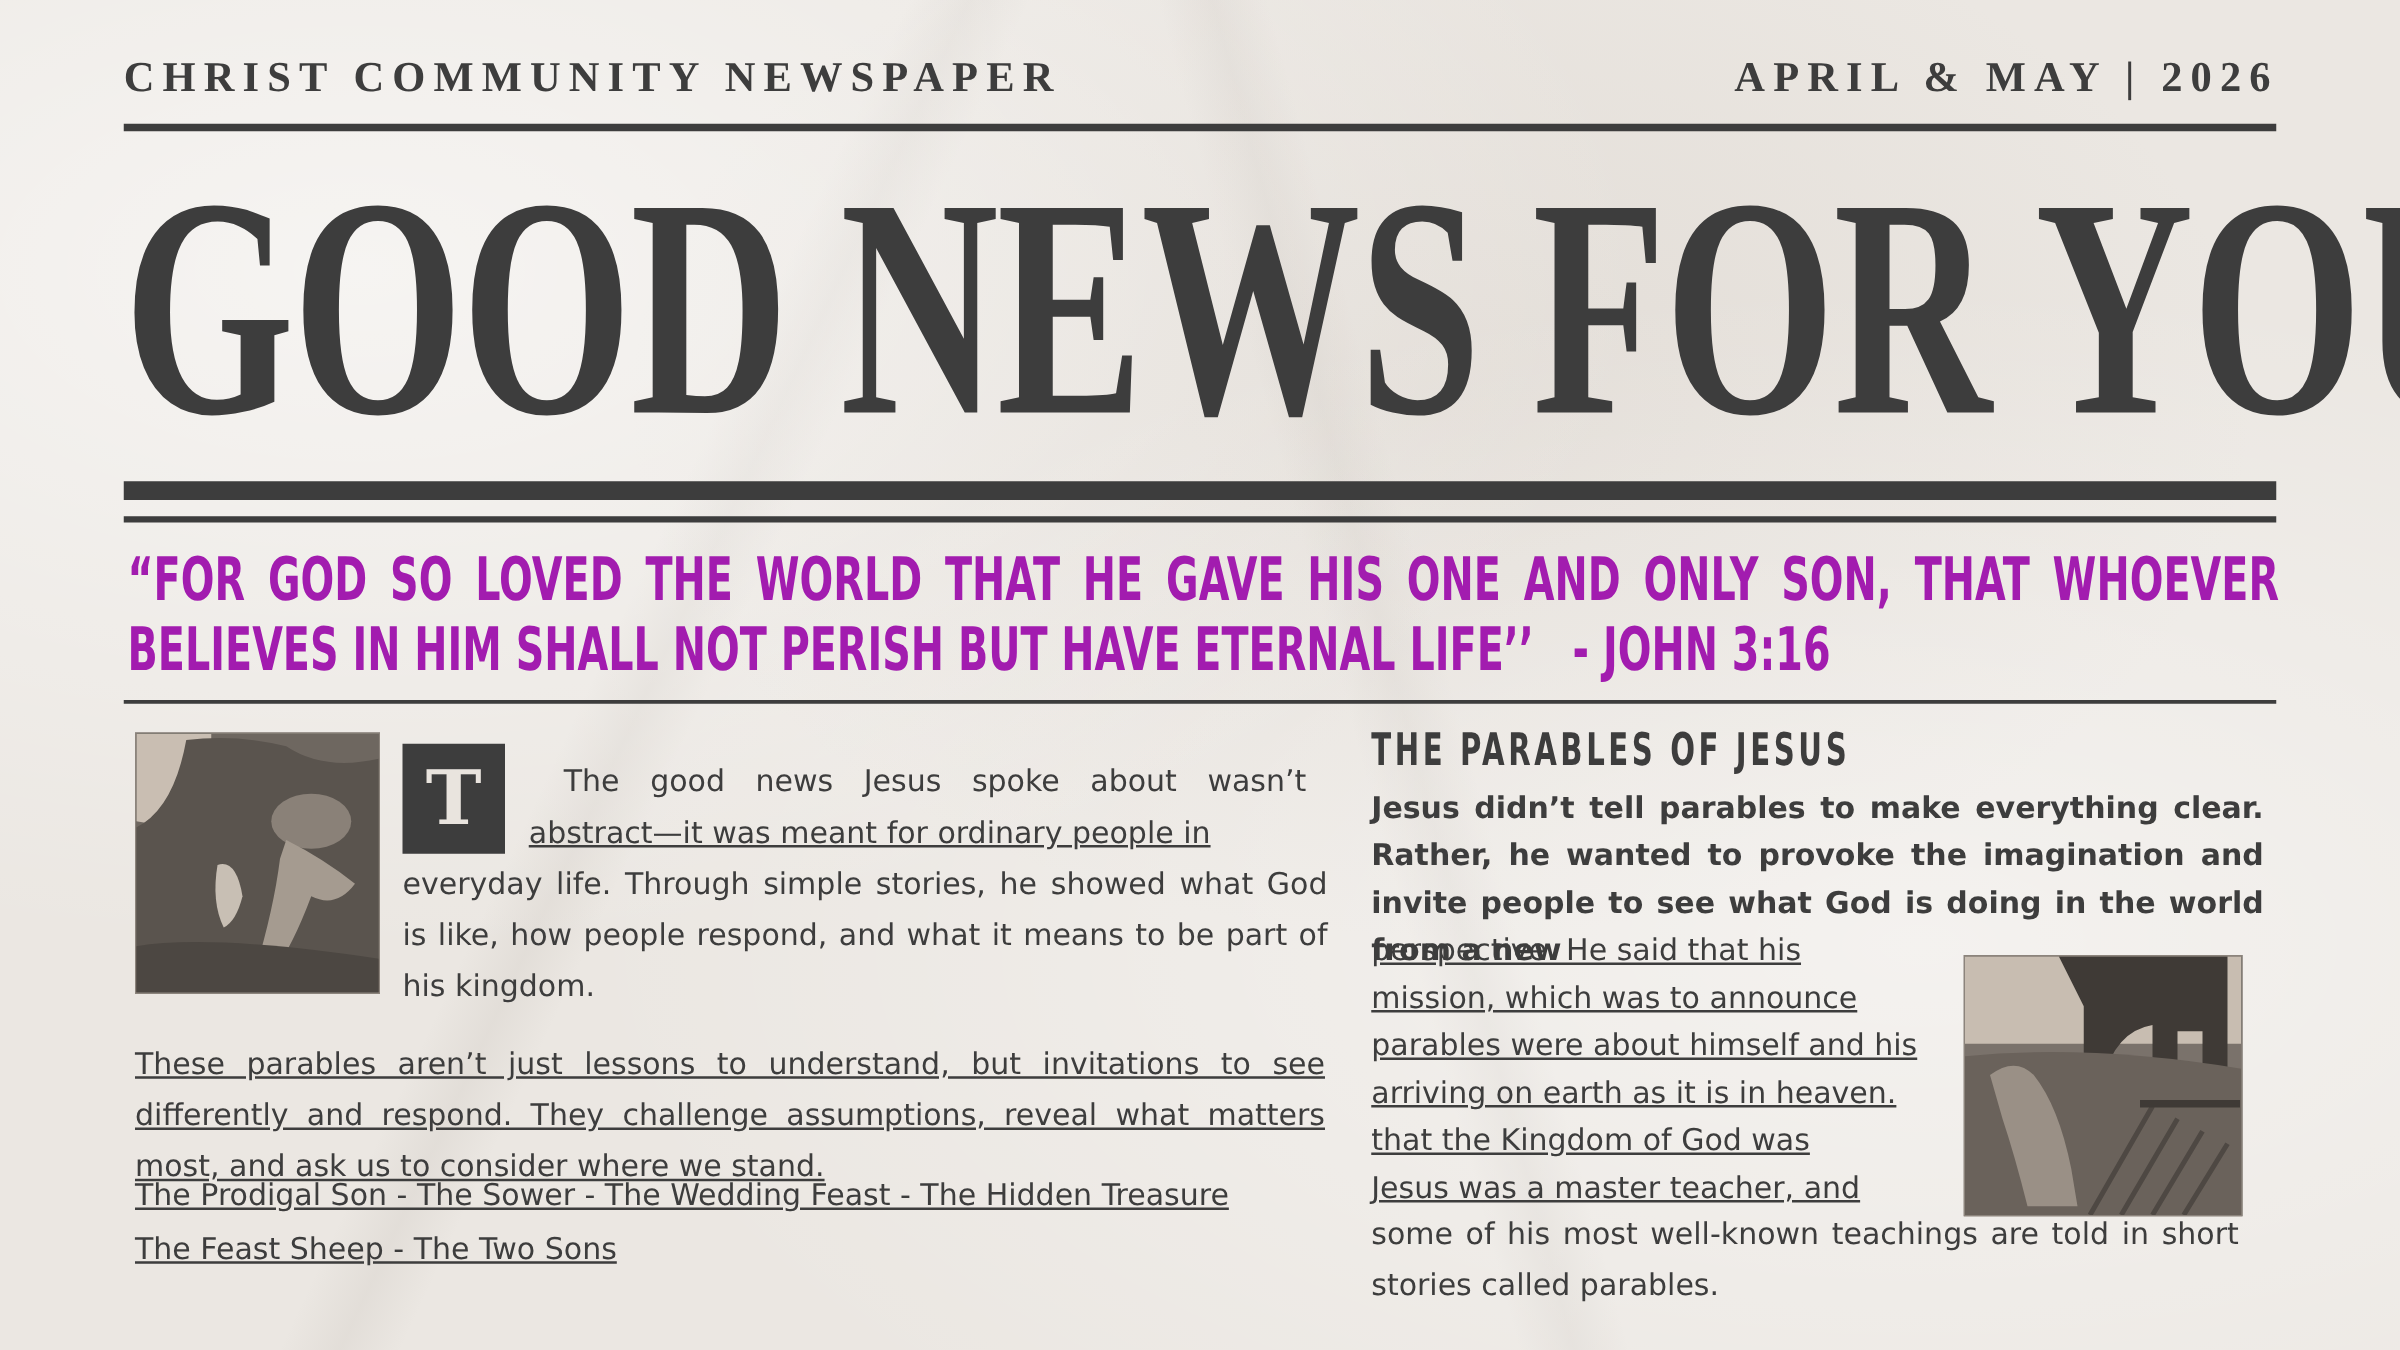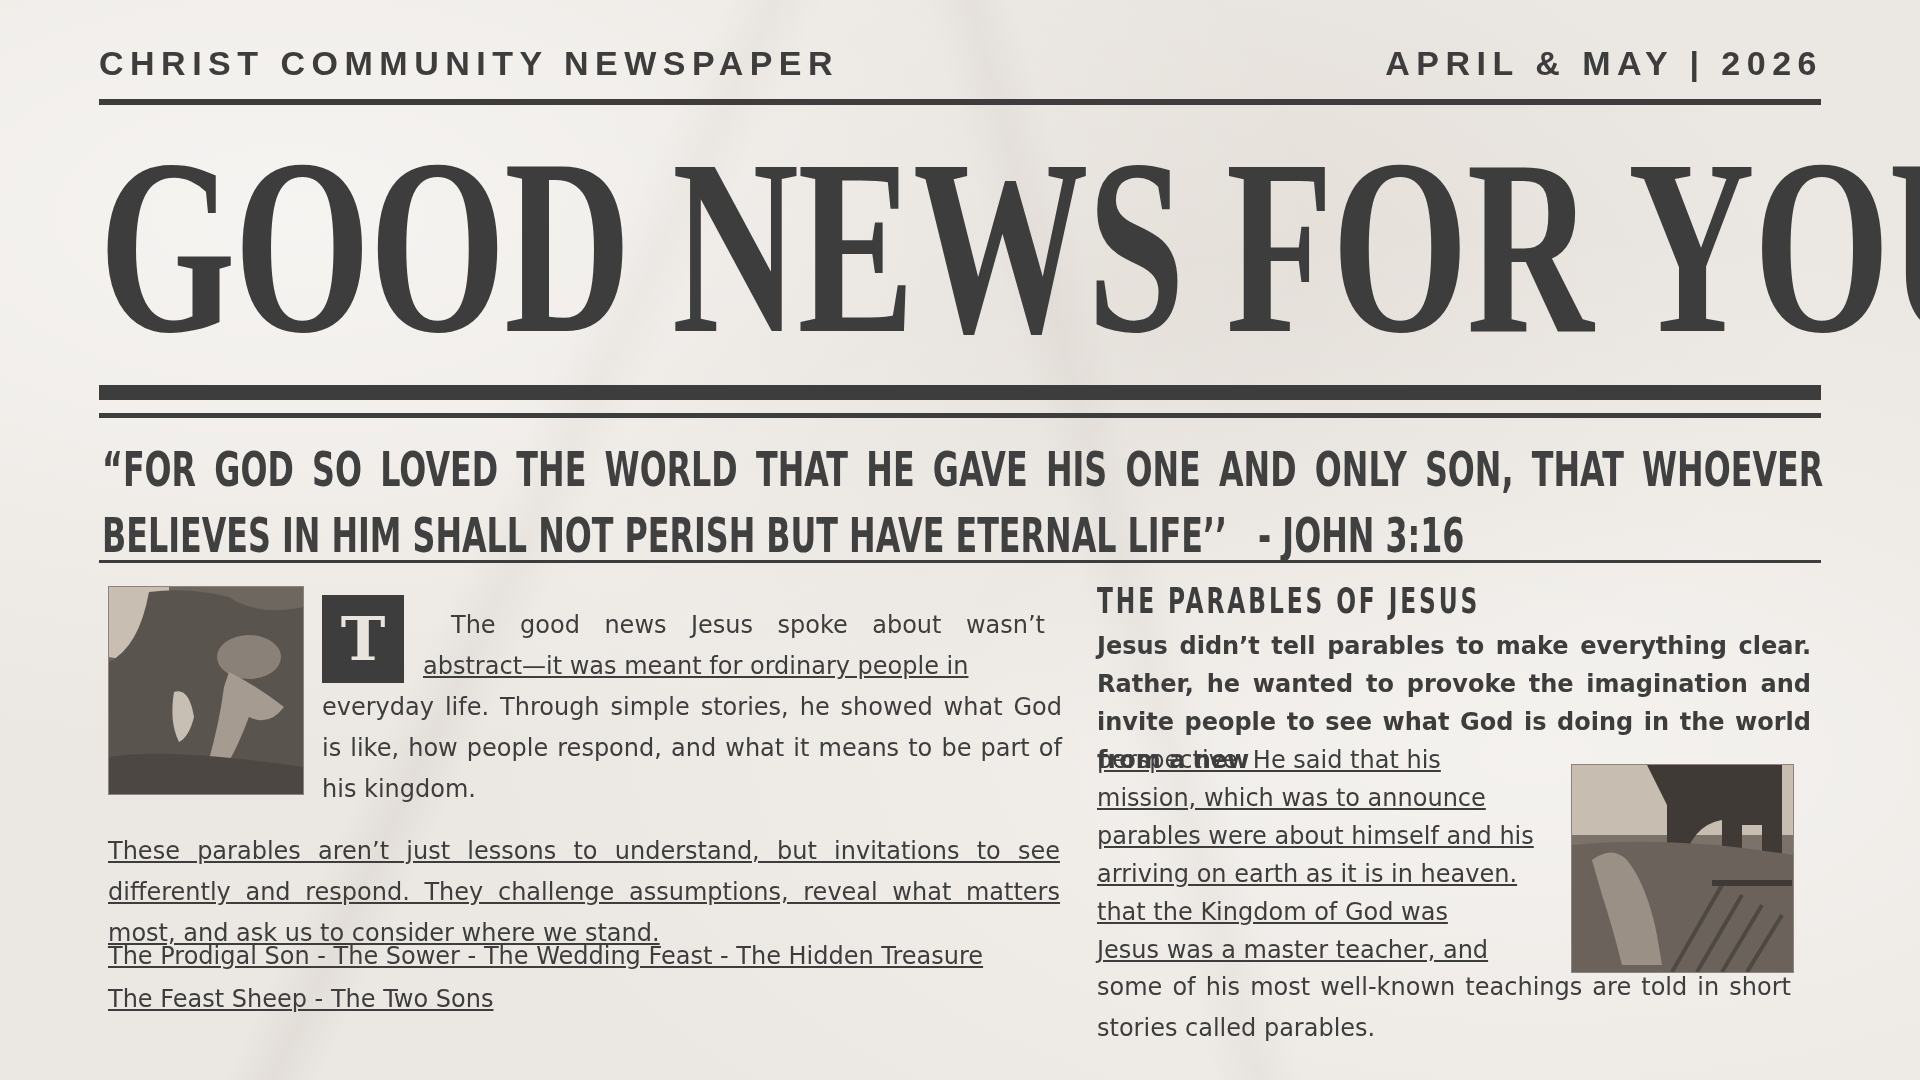--- a/index.html
+++ b/index.html
@@ -10,41 +10,41 @@
       radial-gradient(ellipse at 15% 20%, rgba(255,255,255,0.55), rgba(255,255,255,0) 45%),
       radial-gradient(ellipse at 80% 70%, rgba(255,255,255,0.45), rgba(255,255,255,0) 50%),
       radial-gradient(ellipse at 60% 30%, rgba(200,190,180,0.25), rgba(0,0,0,0) 40%),
       linear-gradient(115deg, rgba(0,0,0,0.0) 30%, rgba(150,140,130,0.10) 32%, rgba(0,0,0,0) 34%),
       linear-gradient(75deg, rgba(0,0,0,0) 55%, rgba(150,140,130,0.10) 57%, rgba(0,0,0,0) 59%);
     color: #3d3d3d;
     font-family: "Liberation Sans", sans-serif;
   }
   .abs { position: absolute; }
   .masthead-left, .masthead-right {
-    top: 44px; font-family: Liberation Sans, sans-serif; font-weight: bold;
+    top: 44px; font-family: Liberation Serif, serif; font-weight: bold;
     font-size: 34px; letter-spacing: 6.5px; color: #3d3d3d; white-space: nowrap;
   }
   .masthead-left { left: 99px; }
   .masthead-right { right: 97px; }
   .rule { left: 99px; width: 1722px; background: #3d3d3d; }
   .rule-top { top: 99px; height: 6px; }
   .rule-thick { top: 385px; height: 15px; }
   .rule-thin { top: 413px; height: 5px; }
   .rule-mid { top: 560px; height: 3px; }
   .headline {
     left: 99px; top: 132px; width: 1722px; height: 230px;
     font-family: "Liberation Serif", serif; font-weight: bold;
     font-size: 250px; line-height: 230px; color: #3d3d3d; white-space: nowrap;
     transform-origin: left top; transform: scaleX(0.702);
     letter-spacing: -2px;
   }
   .quote {
     left: 102px; top: 436px; width: 1720px;
     font-family: "DejaVu Sans", sans-serif; font-weight: bold;
-    font-size: 48px; line-height: 66px; color: #404040;
+    font-size: 48px; line-height: 56px; color: #a21caf;
   }
   .quote .inner { display: inline-block; width: 2600px; transform-origin: left top; transform: scaleX(0.662); text-align: justify; text-align-last: left; }
   .quote .ref { margin-left: 30px; }
   .img-left { left: 108px; top: 586px; width: 194px; height: 207px; }
   .img-right { left: 1571px; top: 764px; width: 221px; height: 207px; }
   .engraving { background: #6b645e; overflow: hidden; border: 1px solid #8c847c; }
   .dropcap {
     left: 322px; top: 595px; width: 82px; height: 88px; background: #3d3d3d;
     color: #e9e4de; font-family: "DejaVu Serif", serif; font-weight: bold;
     font-size: 60px; line-height: 88px; text-align: center;

